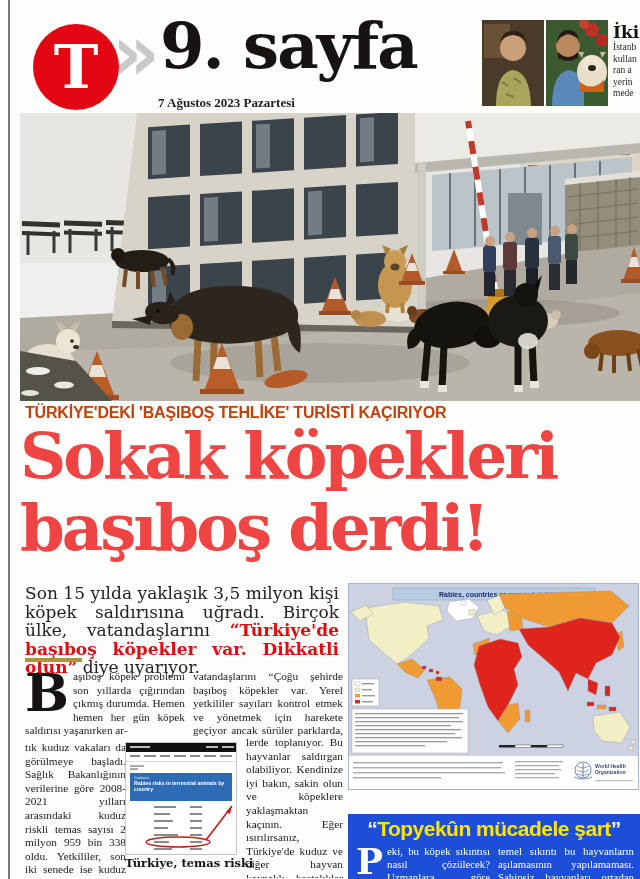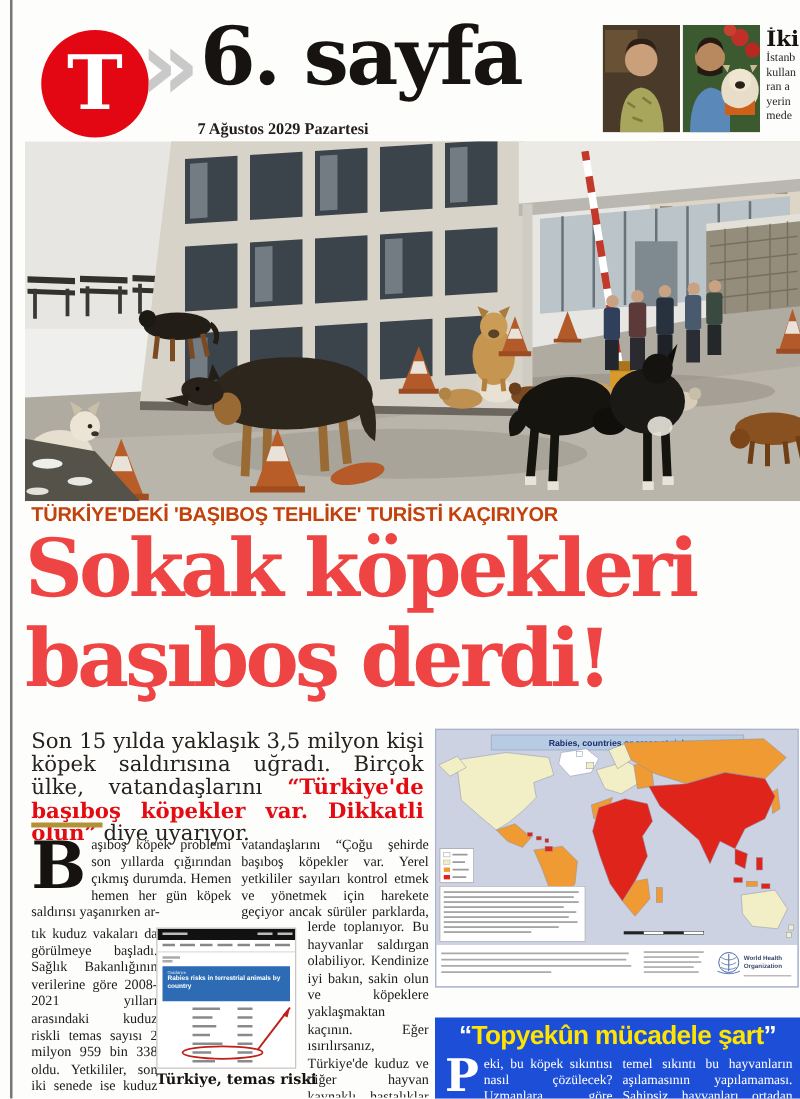--- a/index.html
+++ b/index.html
@@ -76,22 +76,22 @@
 <body>
 
 <div id="page">
 
   <div class="abs" id="scan-edge"></div>
 
   <div class="abs" id="brand-logo">
     <span id="logo-letter">T</span>
   </div>
   <div class="abs" id="chevron">»</div>
-  <div class="abs" id="page-title">6. sayfa</div>
-  <div class="abs" id="edition-date">7 Ağustos 2029 Pazartesi</div>
+  <div class="abs" id="page-title">9. sayfa</div>
+  <div class="abs" id="edition-date">7 Ağustos 2023 Pazartesi</div>
 
   <div class="abs head-photo" style="left:482px;">
     <svg width="62" height="86" viewBox="0 0 62 86">
       <rect width="62" height="86" fill="#4a3a2a"></rect>
       <rect x="2" y="4" width="26" height="34" fill="#86683e" opacity=".5"></rect>
       <circle cx="31" cy="28" r="13" fill="#c9a07a"></circle>
       <path d="M18 24 Q20 10 31 11 Q43 10 44 25 Q44 16 31 15 Q20 16 18 24Z" fill="#2e2017"></path>
       <path d="M14 86 Q14 52 31 50 Q48 52 49 86 Z" fill="#a7a65c"></path>
       <path d="M20 62 l6 4 M32 58 l7 5 M24 74 l8 3" stroke="#7d7c3c" stroke-width="2" fill="none"></path>
     </svg>

